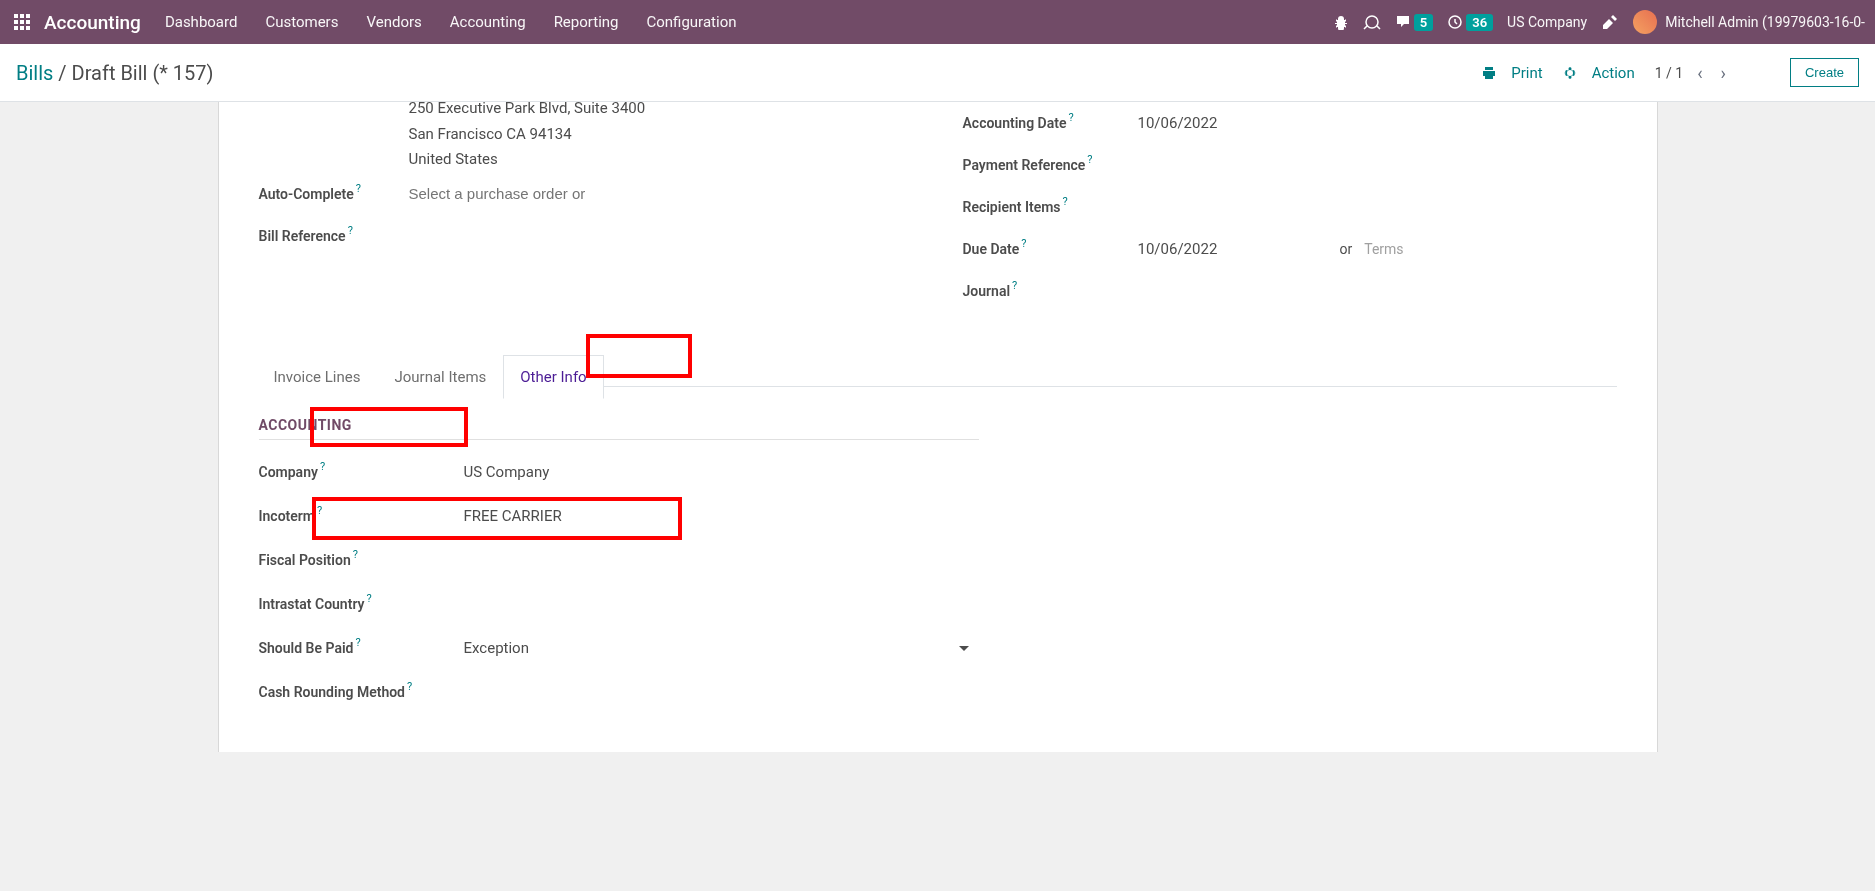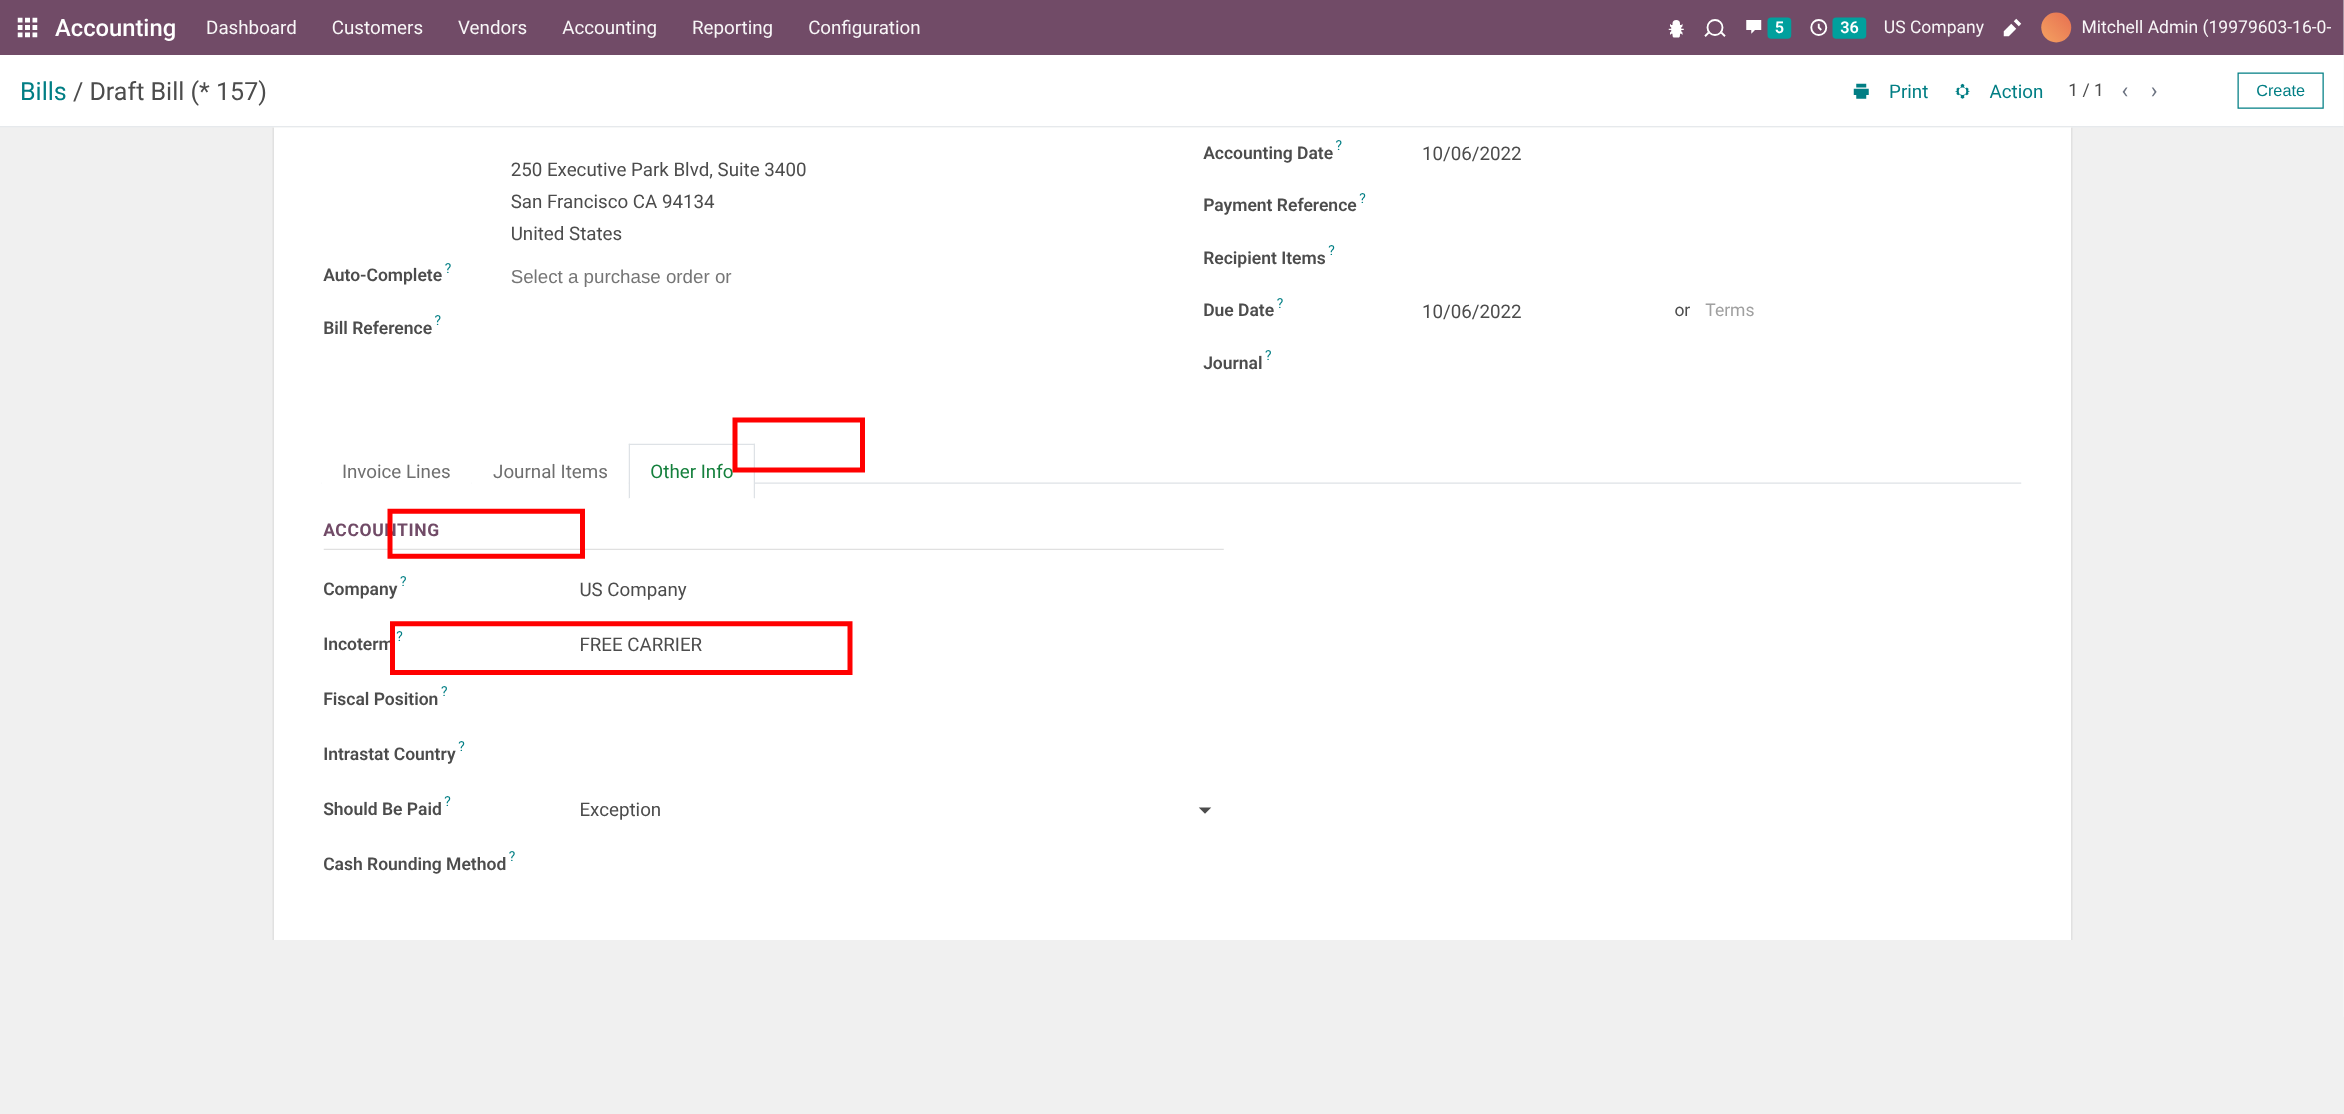--- a/index.html
+++ b/index.html
@@ -20,39 +20,39 @@
 .breadcrumb a { color: #017e84; text-decoration: none; cursor: pointer; }
 .cp-right { display: flex; align-items: center; gap: 20px; }
 .cp-btn { color: #017e84; cursor: pointer; font-size: 15px; display: inline-flex; align-items: center; gap: 15px; }
 .pager { color: #4c4c4c; font-size: 14px; display: flex; align-items: center; gap: 10px; }
 .pager .arrow { cursor: pointer; color: #6b7280; font-size: 18px; padding: 0 4px; }
 .create-btn { border: 1.5px solid #017e84; color: #017e84; padding: 6px 14px; cursor: pointer; font-size: 13px; background: #fff; margin-left: 40px; }
 
 .form-area { background: #f0f0f0; padding: 0; }
 .form-sheet { background: #fff; margin: 0 auto; max-width: 1440px; border-left: 1px solid #d8d8d8; border-right: 1px solid #d8d8d8; padding: 0 40px 20px 40px; min-height: 650px; position: relative; }
 
-.form-upper { display: flex; gap: 50px; align-items: center; }
+.form-upper { display: flex; gap: 50px; }
 .form-col { flex: 1; }
 .form-row { display: flex; align-items: center; min-height: 42px; }
 .form-label { width: 150px; font-weight: 600; color: #4c4c4c; position: relative; flex-shrink: 0; }
 .form-label.muted { color: #9d9d9d; }
 .form-label .help { color: #017e84; font-size: 11px; position: relative; top: -7px; left: 2px; cursor: help; font-weight: normal; }
 .form-value { flex: 1; color: #4c4c4c; font-size: 15px; }
 .form-value input { border: none; font-size: 15px; color: #4c4c4c; width: 100%; outline: none; }
 .caret-down { display: inline-block; width: 0; height: 0; border-left: 5px solid transparent; border-right: 5px solid transparent; border-top: 5px solid #4c4c4c; margin-left: 8px; vertical-align: middle; }
 
 .address-block { padding-left: 150px; color: #4c4c4c; font-size: 15px; line-height: 1.7; margin-top: -6px; }
 
 .inline-group { display: flex; align-items: center; gap: 12px; flex: 1; }
 .inline-group .small-label { color: #4c4c4c; }
 .inline-group .placeholder { color: #a0a0a0; }
 
 .tabs { display: flex; border-bottom: 1px solid #dee2e6; margin-top: 30px; margin-left: -2px; }
 .tab { padding: 12px 16px; cursor: pointer; color: #6f6f6f; font-size: 15px; border: 1px solid transparent; border-bottom: none; position: relative; top: 13px; background: #fff; }
-.tab.active { border-color: #dee2e6; border-bottom: 1px solid #fff; color: #15803d; }
+.tab.active { border-color: #dee2e6; border-bottom: 1px solid #fff; color: #4c1d95; }
 
 .section-title { font-size: 14px; font-weight: 700; color: #714b67; text-transform: uppercase; letter-spacing: 0.5px; border-bottom: 1px solid #e0e0e0; padding-bottom: 6px; margin-bottom: 10px; }
 .tab-content { padding-top: 30px; max-width: 720px; }
 .tab-content .form-label { width: 205px; }
 .tab-content .form-row { min-height: 44px; }
 
 .highlight-red { border: 4px solid #ff0000; }
 .hl-tab { position: absolute; left: 367px; top: 232px; width: 106px; height: 44px; pointer-events: none; }
 .hl-title { position: absolute; left: 91px; top: 305px; width: 158px; height: 40px; pointer-events: none; }
 .hl-incoterm { position: absolute; left: 93px; top: 395px; width: 370px; height: 43px; pointer-events: none; }

